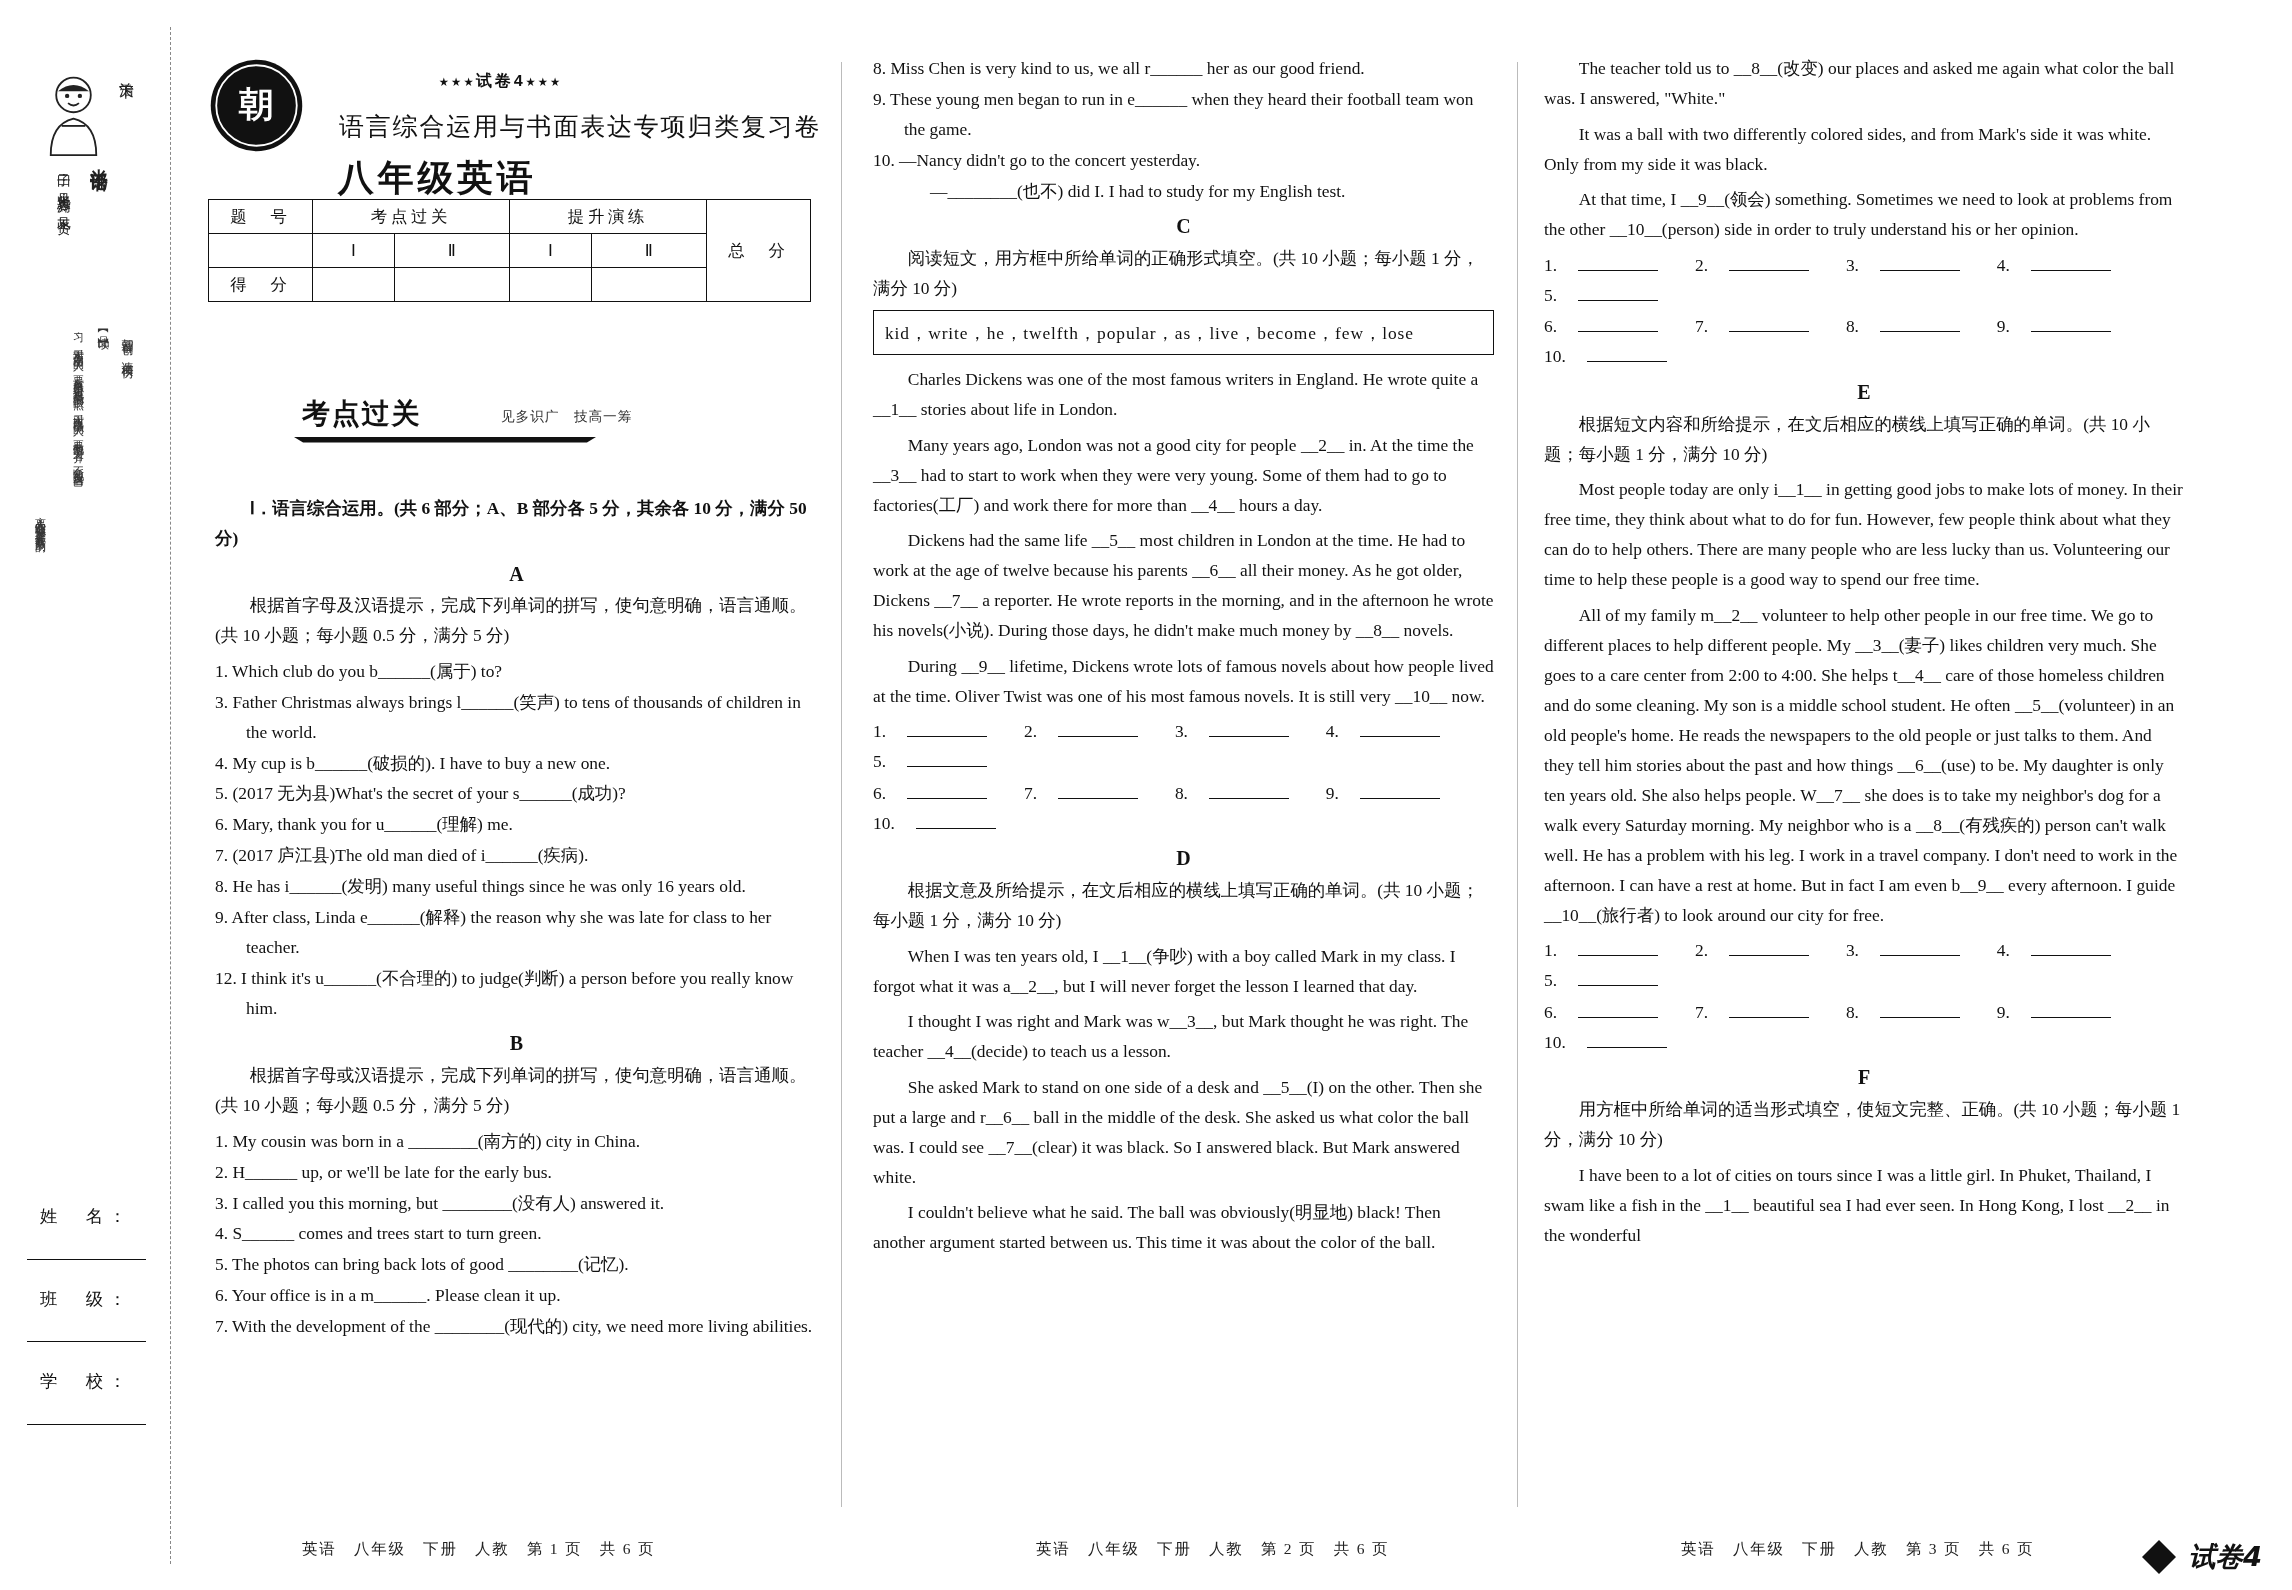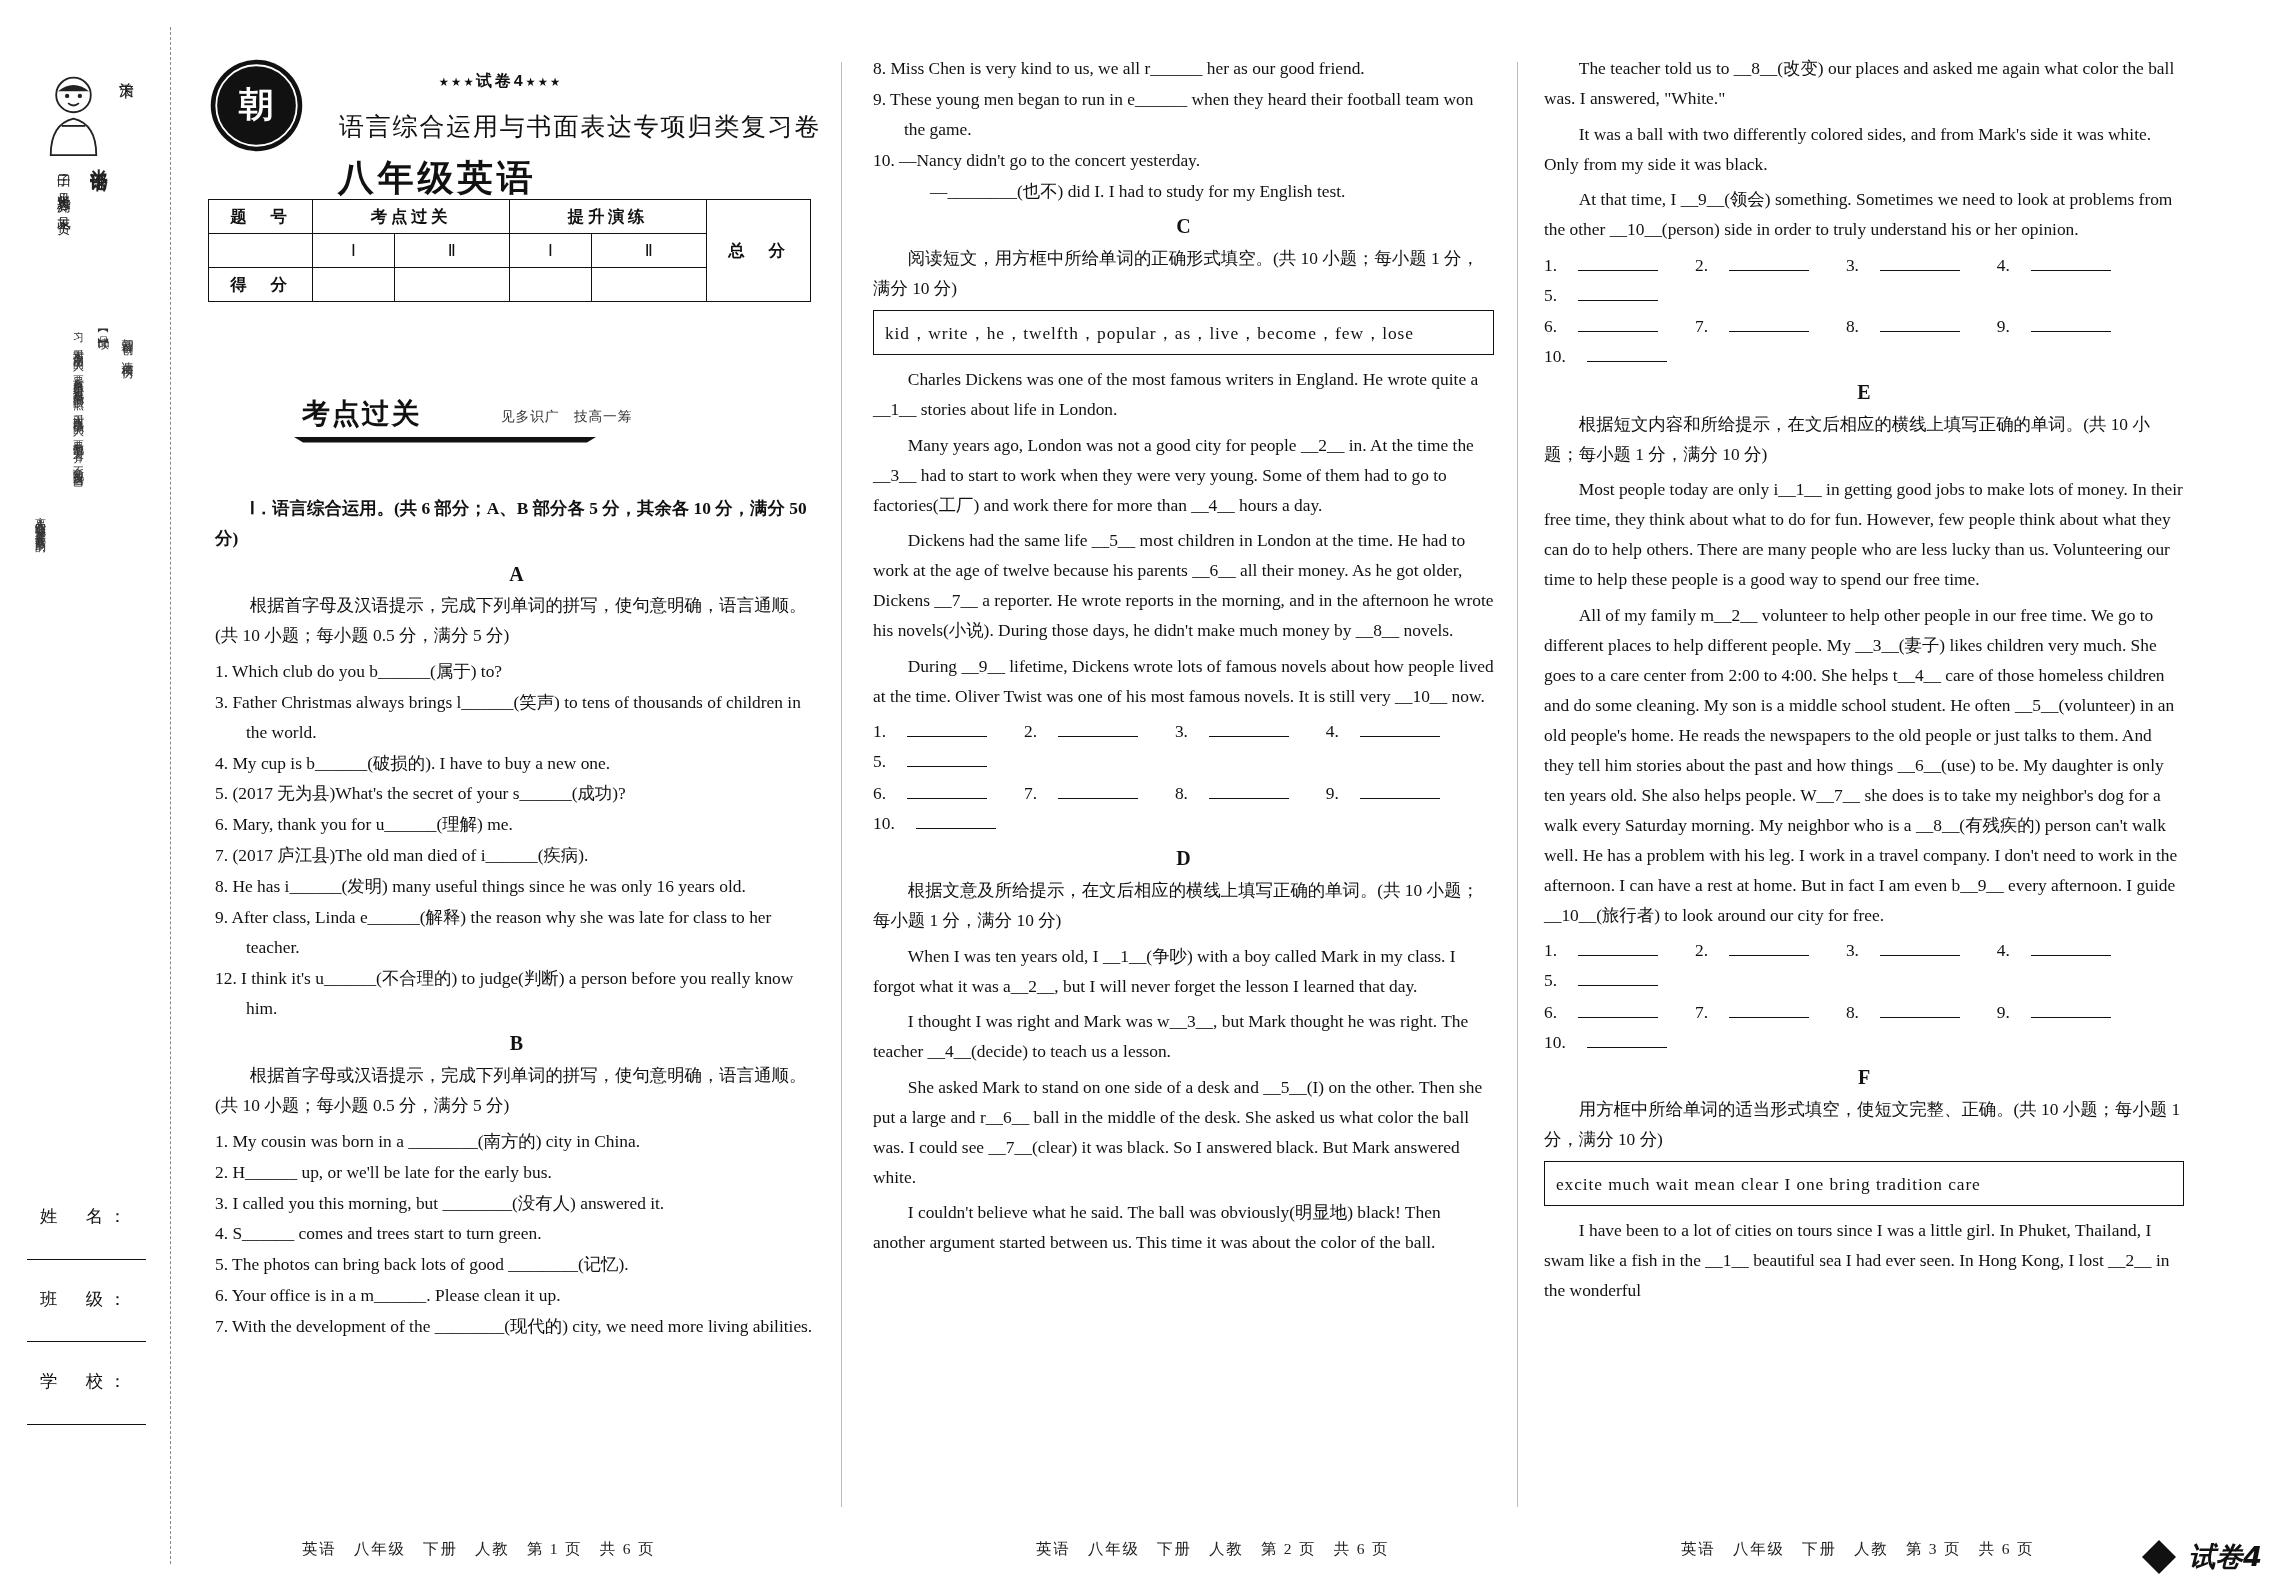--- a/index.html
+++ b/index.html
@@ -67,21 +67,21 @@
   .paper-grade{
     position:absolute;left:338px;top:154px;font-size:36px;font-weight:bold;letter-spacing:3.7px;
   }
 
   
   table.score{
     position:absolute;left:208px;top:199px;border-collapse:collapse;width:603px;
     font-size:16.4px;text-align:center;
   }
   table.score td,table.score th{border:1.4px solid #111;height:31px;font-weight:normal;}
-  table.score .hdr{font-weight:bold;letter-spacing:3.7px;}
+  table.score .hdr{font-weight:normal;letter-spacing:3.7px;}
 
   .kp-title{
     position:absolute;left:302px;top:395px;font-size:28px;font-weight:bold;letter-spacing:1.8px;
     font-family:"DejaVu Sans",sans-serif;
   }
   .kp-sub{
     position:absolute;left:501px;top:408px;font-size:13.7px;letter-spacing:0.9px;color:#333;
   }
   .kp-rule{position:absolute;left:294px;top:437px;width:302px;height:5.5px;background:#111;
     clip-path:polygon(0 0,100% 0,97% 100%,3% 100%);}
@@ -288,21 +288,20 @@
     </div>
     <div class="ansline">
       <span><span>6.</span> <span class="u2"></span></span>
       <span><span>7.</span> <span class="u2"></span></span>
       <span><span>8.</span> <span class="u2"></span></span>
       <span><span>9.</span> <span class="u2"></span></span>
       <span><span>10.</span> <span class="u2"></span></span>
     </div>
     <div class="sec">F</div>
     <div class="blk ind">用方框中所给单词的适当形式填空，使短文完整、正确。(共 10 小题；每小题 1 分，满分 10 分)</div>
-    <div class="wordbox">excite  much  wait  mean  clear  I  one  bring  tradition  care</div>
     <div class="blk ind">I have been to a lot of cities on tours since I was a little girl. In Phuket, Thailand, I swam like a fish in the __1__ beautiful sea I had ever seen. In Hong Kong, I lost __2__ in the wonderful</div>
   </div>
 
   <div class="footer f1">英语　八年级　下册　人教　第 1 页　共 6 页</div>
   <div class="footer f2">英语　八年级　下册　人教　第 2 页　共 6 页</div>
   <div class="footer f3">英语　八年级　下册　人教　第 3 页　共 6 页</div>
   <div class="stamp-sq"></div>
   <div class="stamp">试卷4</div>
 
 </div>

